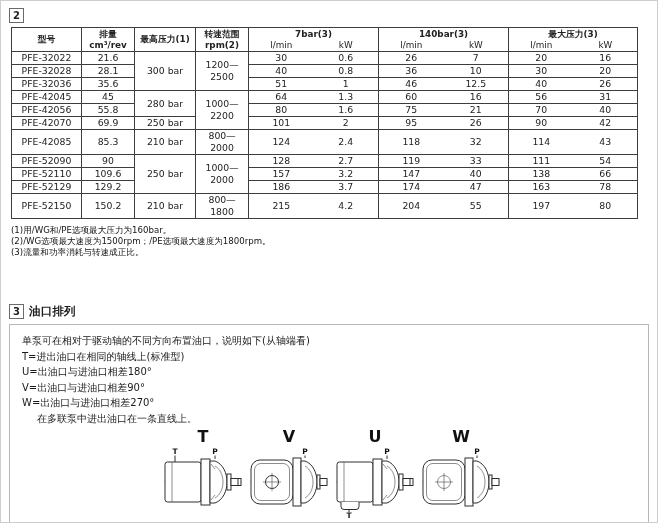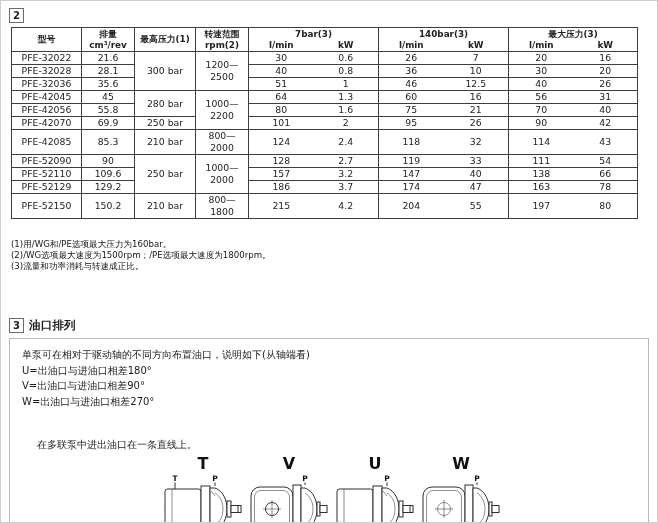--- a/index.html
+++ b/index.html
@@ -17,37 +17,37 @@
   }
   .sec-title{font-size:11.5px;font-weight:bold;letter-spacing:.2px;white-space:nowrap;}
 
   
   .ptable{
     border-collapse:collapse;table-layout:fixed;width:626px;
     margin:4px 12px 0 10px;text-align:center;
   }
   .ptable th,.ptable td{border:1px solid #3d3d3d;vertical-align:middle;overflow:hidden;}
   .ptable th{font-size:8.8px;font-weight:bold;padding:0;line-height:1.2;height:12px;color:#222;}
-  .ptable tr.subhead th{font-weight:bold;height:11px;}
+  .ptable tr.subhead th{font-weight:normal;height:11px;}
   .ptable td{font-size:9.3px;padding:0 1px;height:12px;line-height:12px;color:#222;}
   .ptable .nb{border-bottom:none;}
   .ptable .nt{border-top:none;}
   .ptable .nr{border-right:none;}
   .ptable .nl{border-left:none;}
 
-  .footnotes{margin:20px 0 0 10px;font-size:8.6px;line-height:1.26;color:#141414;}
+  .footnotes{margin:6px 0 0 10px;font-size:8.6px;line-height:1.26;color:#141414;}
   .sec-heading.second{margin-top:47px;}
 
   
   .port-box{
     margin:5px 8px 0 8px;border:1px solid #b7b7b7;box-sizing:border-box;
     height:212px;padding:8px 12px 0 12px;background:#fff;
   }
   .desc-line{font-size:10px;line-height:15.5px;white-space:nowrap;}
-  .desc-line.indent{padding-left:15px;margin-top:28px;}
+  .desc-line.indent{padding-left:15px;}
 
   .figures{display:flex;gap:8px;margin:2px 0 0 142px;}
   .figure{width:78px;flex:0 0 auto;}
   .fig-letter{font-size:16px;font-weight:bold;text-align:center;height:18px;line-height:18px;color:#111;}
   .figure svg{display:block;}
   .figure svg text{font-size:7.5px;font-weight:bold;fill:#111;
     font-family:"DejaVu Sans","Liberation Sans",sans-serif;}
   .draw{stroke:#2e2e2e;stroke-width:1;fill:#fff;}
   .detail{stroke:#5c5c5c;stroke-width:.7;fill:none;}
   .tick{stroke:#2e2e2e;stroke-width:1;}
@@ -232,20 +232,21 @@
     </div>
 
   <div class="sec-heading second">
     <span class="num-box">3</span>
     <span class="sec-title">油口排列</span>
   </div>
 
   <div class="port-box">
     <div id="desc-plain">
         <div class="desc-line">单泵可在相对于驱动轴的不同方向布置油口，说明如下(从轴端看)</div>
+        <div class="desc-line">T=进出油口在相同的轴线上(标准型)</div>
         <div class="desc-line">U=出油口与进油口相差180°</div>
         <div class="desc-line">V=出油口与进油口相差90°</div>
         <div class="desc-line">W=出油口与进油口相差270°</div>
       </div>
     <div id="desc-indent">
         <div class="desc-line indent">在多联泵中进出油口在一条直线上。</div>
       </div>
 
     <div class="figures">
 

